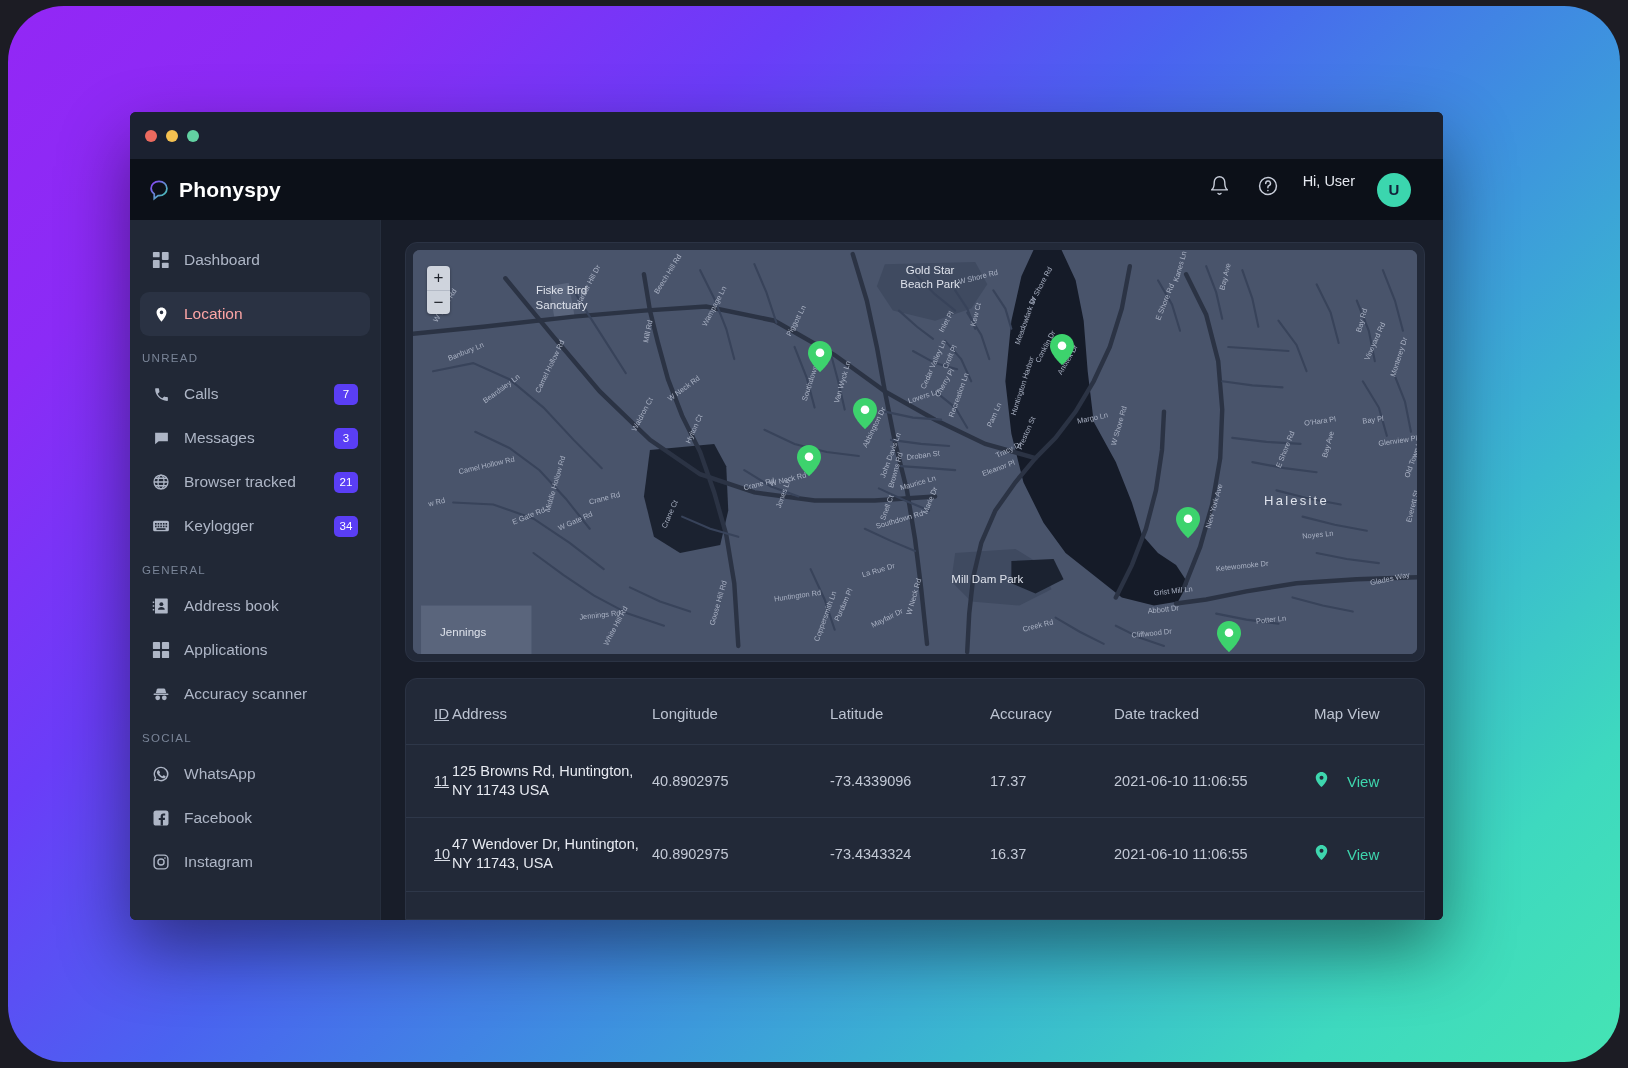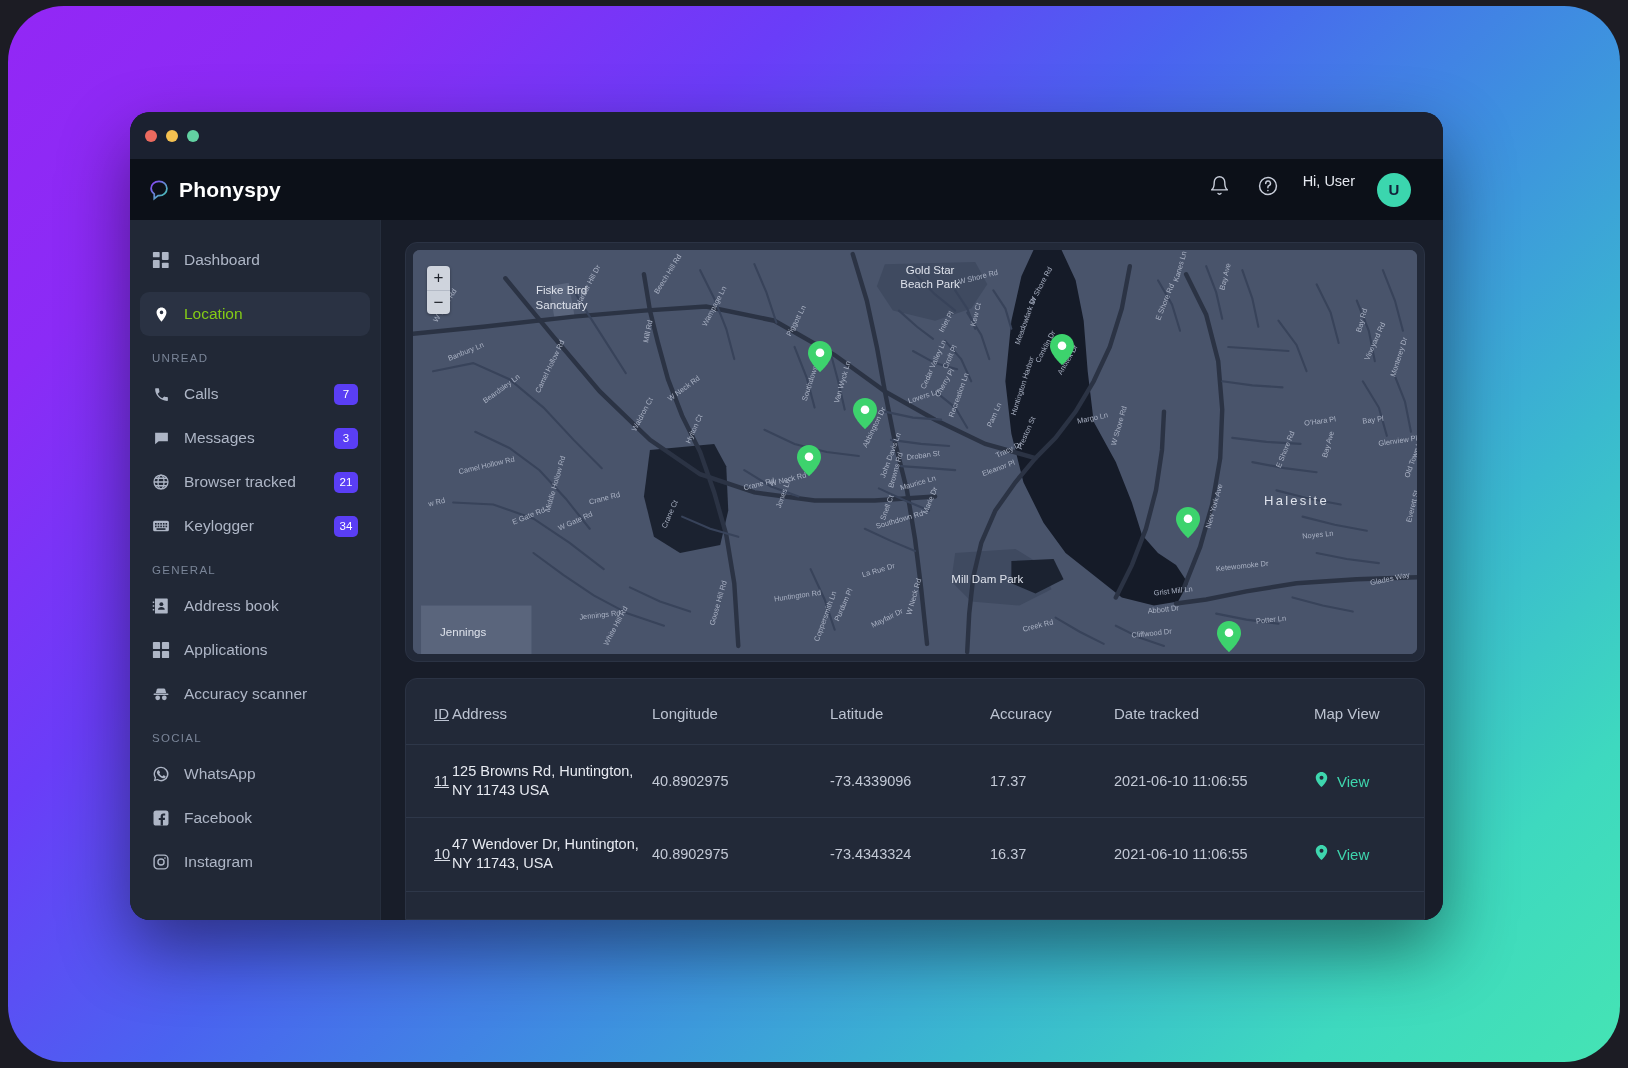--- a/index.html
+++ b/index.html
@@ -28,21 +28,21 @@
        #3ed9bf 88%,
        #45e4b4 100%);
   }
 
   
   .window {
     position: absolute;
     left: 130px; top: 112px;
     width: 1313px; height: 808px;
     background: #181d29;
-    border-radius: 20px;
+    border-radius: 6px;
     overflow: hidden;
     box-shadow: 0 30px 70px rgba(0,0,0,0.45);
   }
 
   .titlebar {
     height: 47px;
     background: #1b2130;
     display: flex;
     align-items: center;
     padding-left: 15px;
@@ -103,35 +103,35 @@
     margin: 0 10px;
     padding: 0 12px;
     border-radius: 9px;
     color: #aeb6c6;
     font-size: 15.5px;
     gap: 14px;
   }
   .nav-item .label { flex: 1; }
   .nav-item.active {
     background: #2a3243;
-    color: #84cc16;
+    color: #fca5a5;
   }
   .nav-item .ico {
     width: 18px; height: 18px;
     display: flex; align-items: center; justify-content: center;
     color: #aeb6c6;
     flex: 0 0 18px;
   }
   .nav-item.active .ico { color: #ffffff; }
   .nav-gap { height: 10px; }
   .section-label {
     color: #7a8598;
     font-size: 11.5px;
     letter-spacing: 1.3px;
-    padding: 0 22px;
+    padding: 0 12px;
     margin: 16px 0 8px;
   }
   .badge {
     background: #5a3ef5;
     color: #ffffff;
     font-size: 11.5px;
     border-radius: 5px;
     min-width: 24px; height: 21px;
     display: flex; align-items: center; justify-content: center;
     padding: 0 5px;
@@ -211,21 +211,21 @@
   }
   td.addr { color: #e7eaf1; line-height: 1.32; }
   td.idcol { color: #d8dce5; }
   .col-id { width: 46px; padding-left: 28px !important; text-decoration: underline; }
   .col-addr { width: 200px; }
   .col-lon { width: 178px; }
   .col-lat { width: 160px; }
   .col-acc { width: 124px; }
   .col-date { width: 200px; }
   .view-link {
-    display: flex; align-items: center; gap: 8px;
+    display: flex; align-items: center; gap: 18px;
     color: #3ed6ae; font-size: 15px;
   }
 </style>
 </head>
 <body>
 
 <div class="backdrop"></div>
 
 <div class="window">
 

